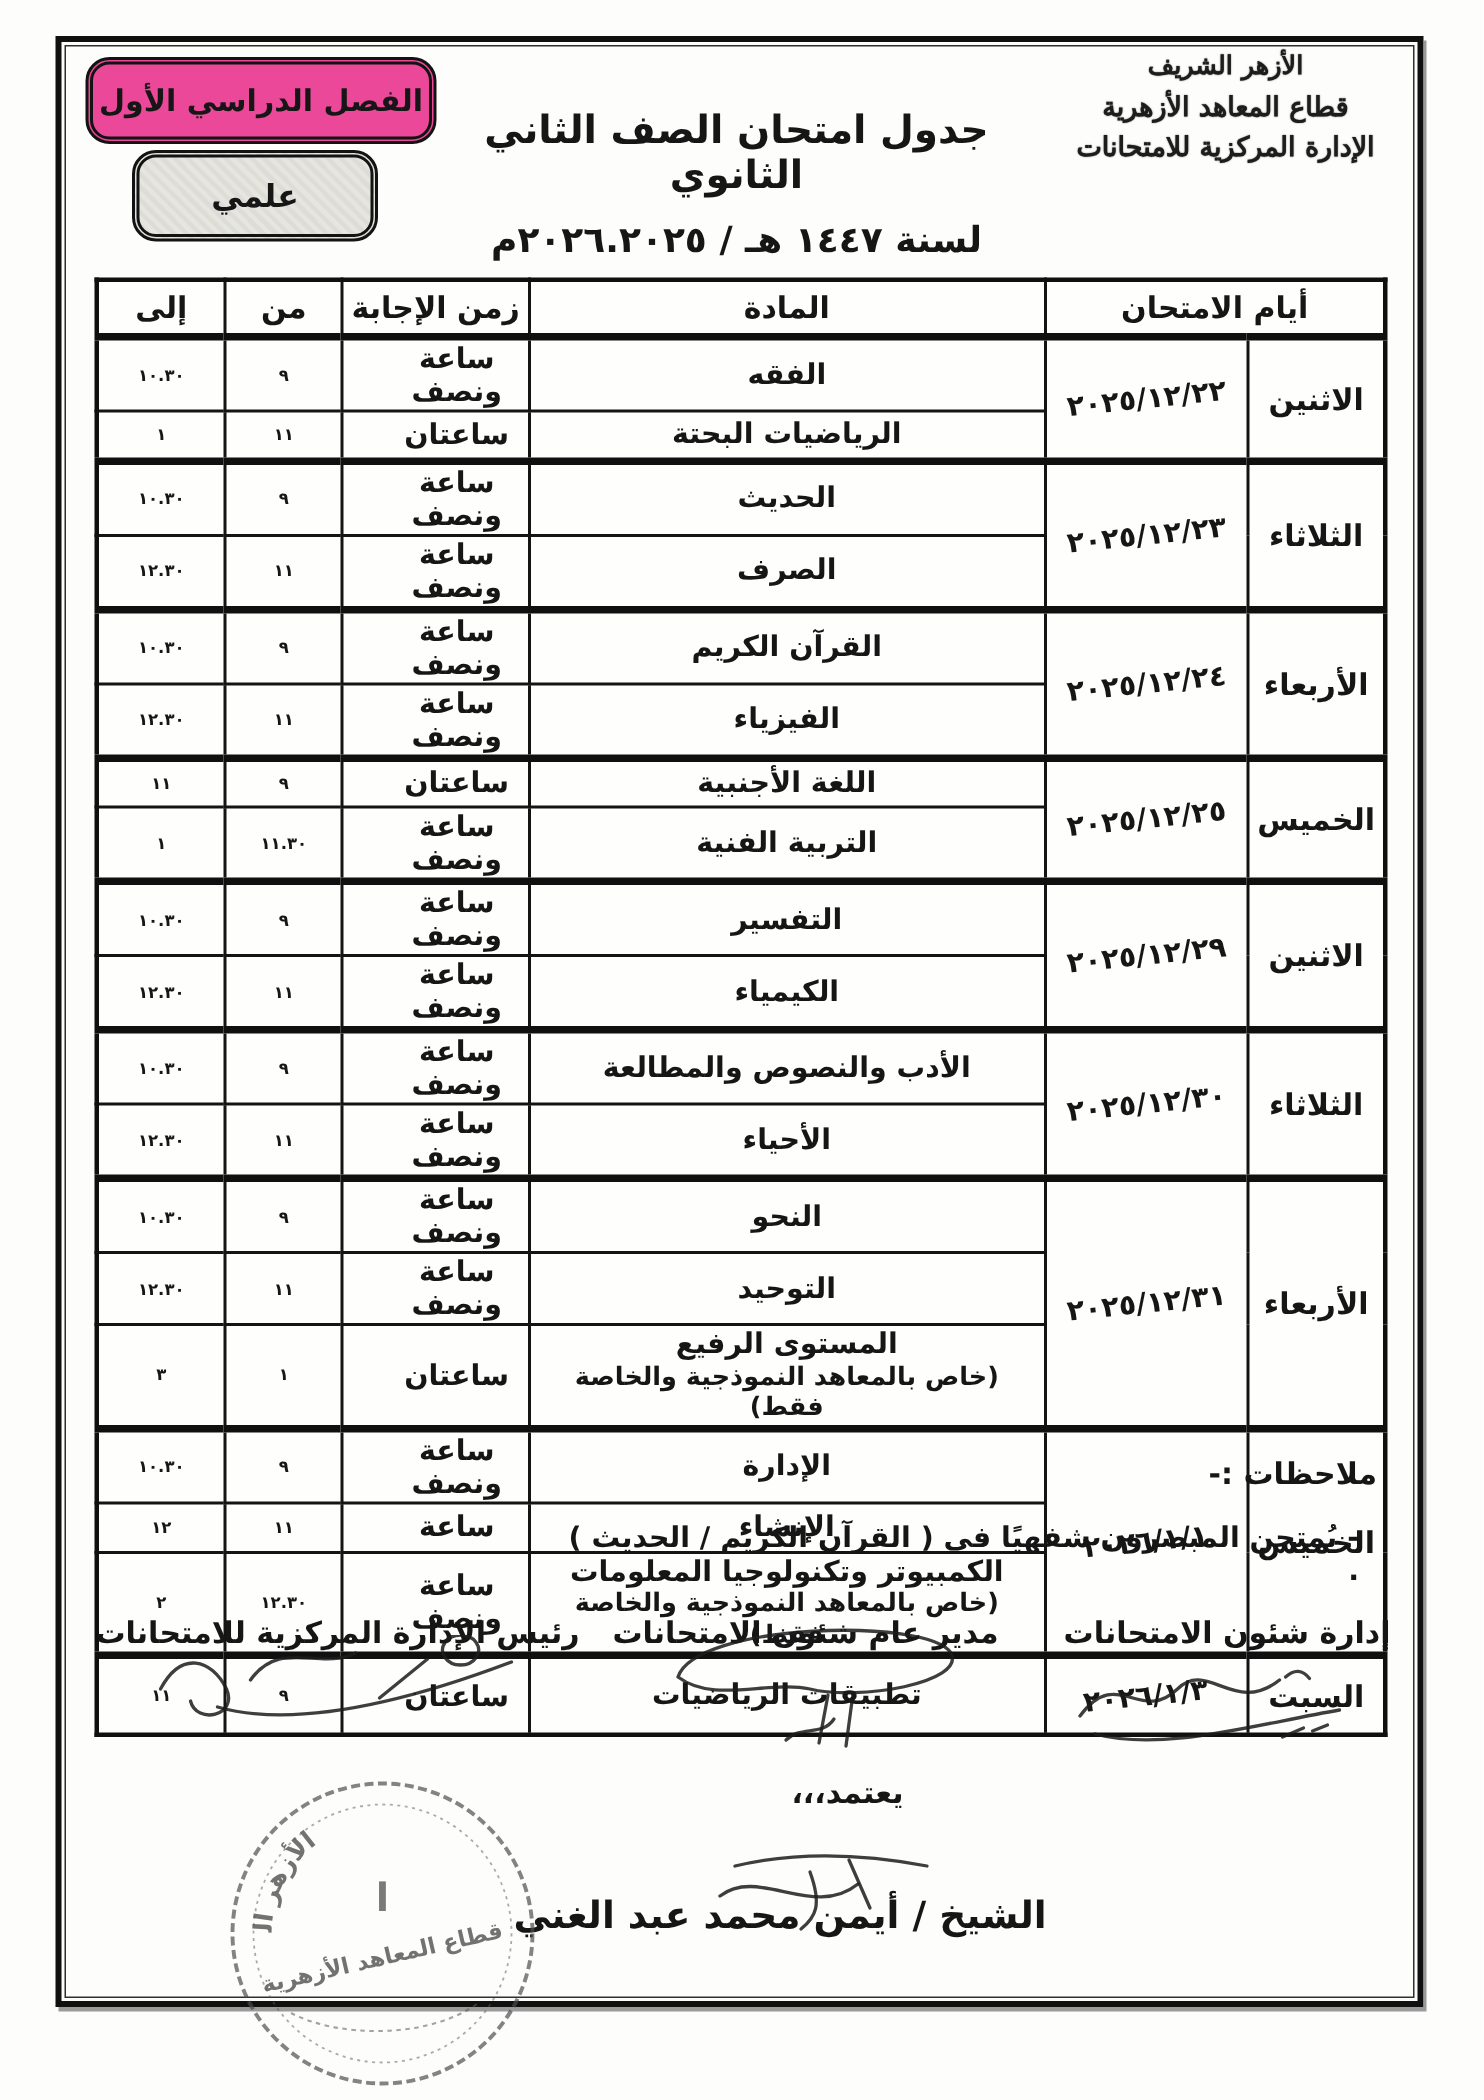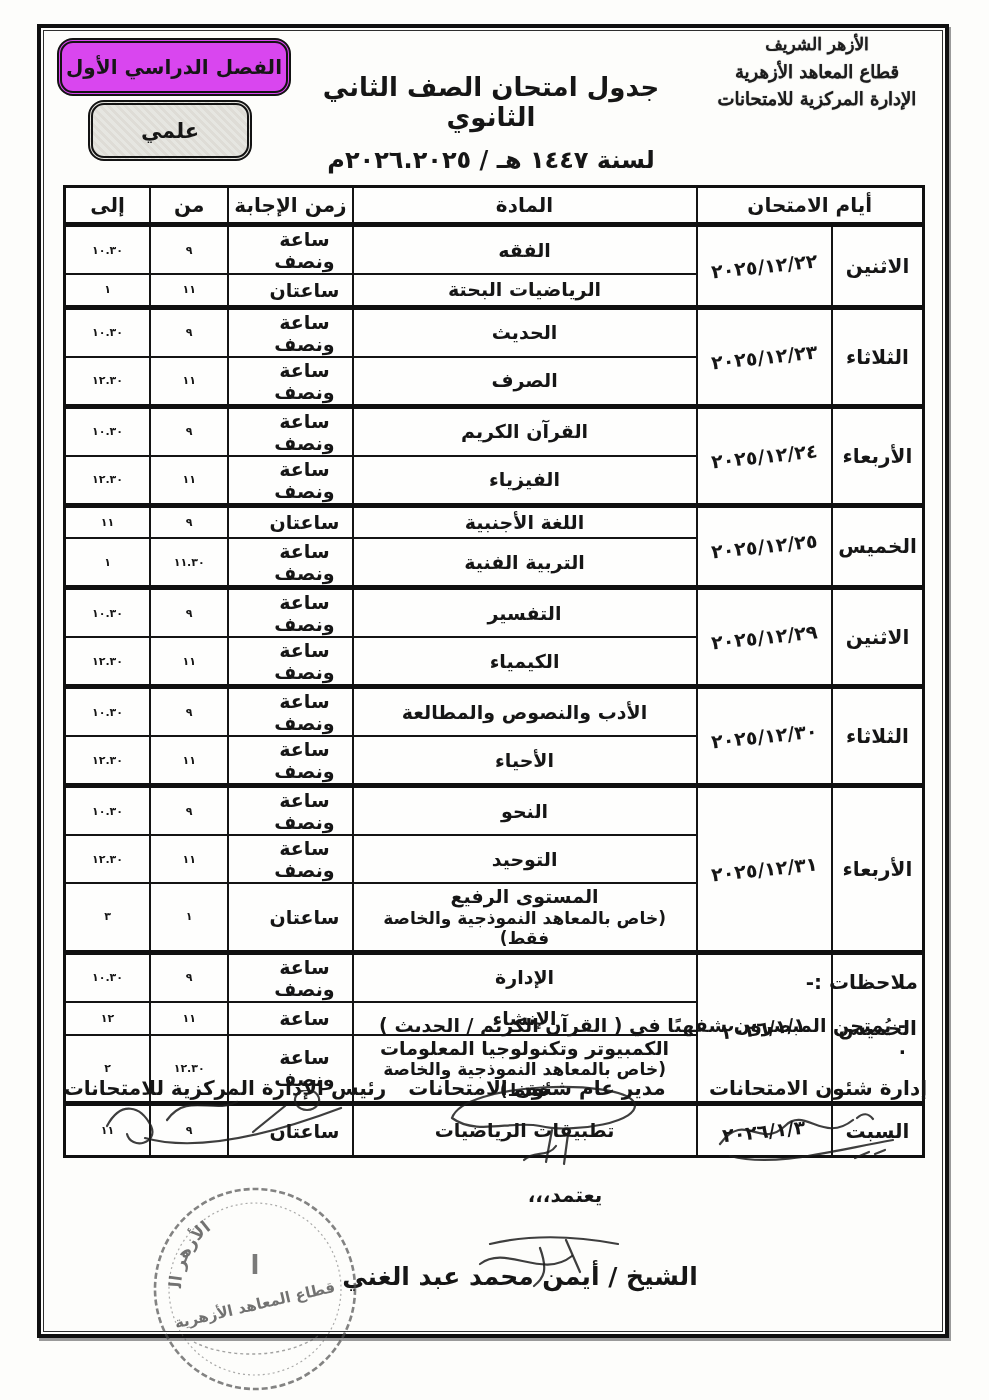--- a/index.html
+++ b/index.html
@@ -18,21 +18,21 @@
     box-shadow:2px 3px 0 0 #9a9a9a;
   }
   .frame::before{content:"";position:absolute;inset:2px;border:1px solid #2f2f2f;}
 
   
   .rbox{
     position:absolute;z-index:2;border:5px double #131313;border-radius:16px;
     display:flex;align-items:center;justify-content:center;
     font-weight:bold;box-sizing:border-box;text-align:center;
   }
-  .box-semester{left:57px;top:38px;width:234px;height:58px;font-size:20px;background:#d946ef;}
+  .box-semester{left:57px;top:38px;width:234px;height:58px;font-size:20px;background:#ec4899;}
   .box-track{
     left:88px;top:100px;width:164px;height:61px;font-size:21px;
     background:repeating-linear-gradient(45deg,#e6e6e1 0 3px,#dedcd6 3px 6px);
   }
 
   
   .org{
     position:absolute;z-index:2;left:688px;top:32px;width:258px;
     text-align:center;font-weight:bold;line-height:1.5;color:#1d1d1d;
     font-family:"DejaVu Serif","Liberation Serif",serif;

